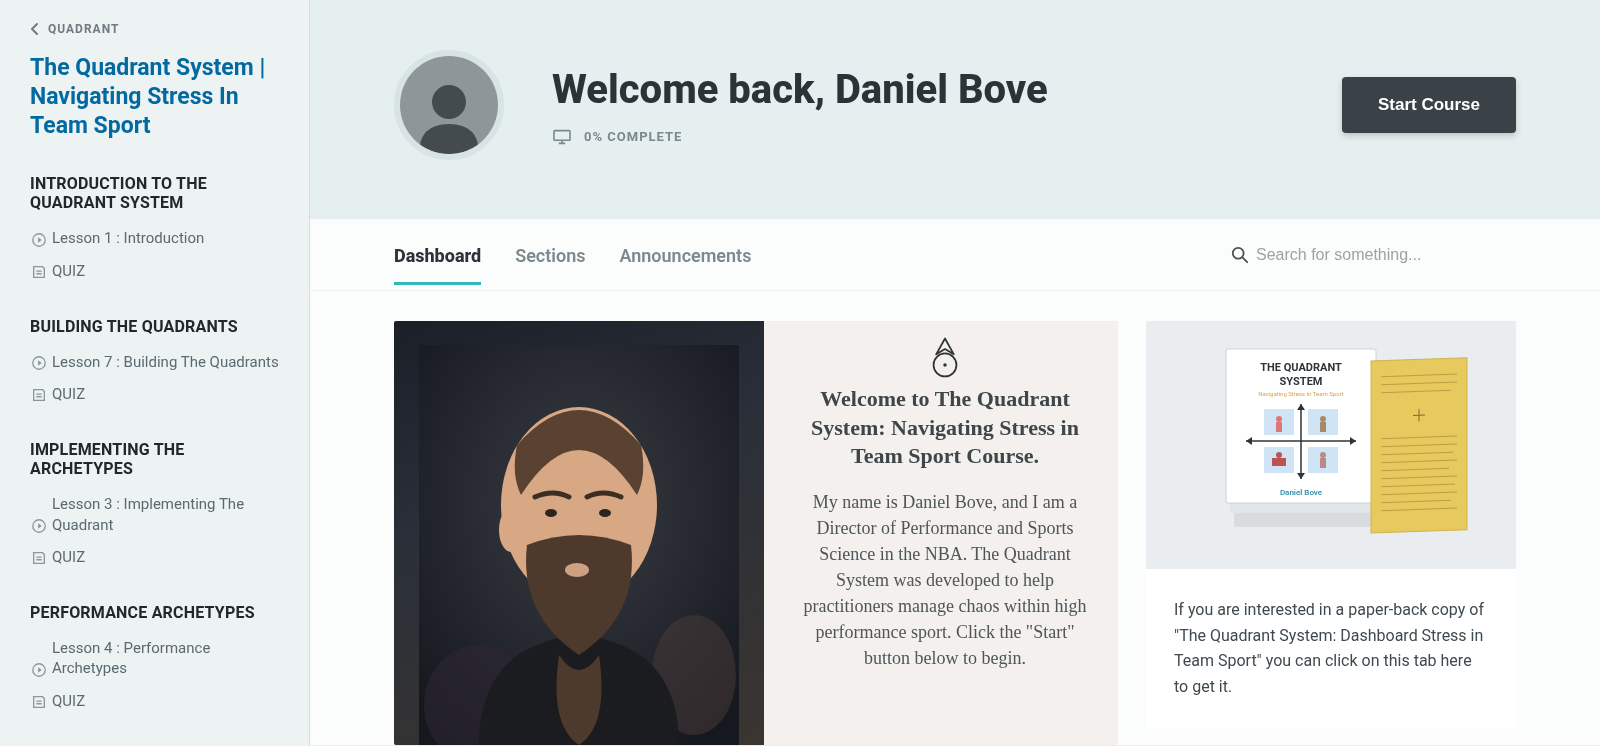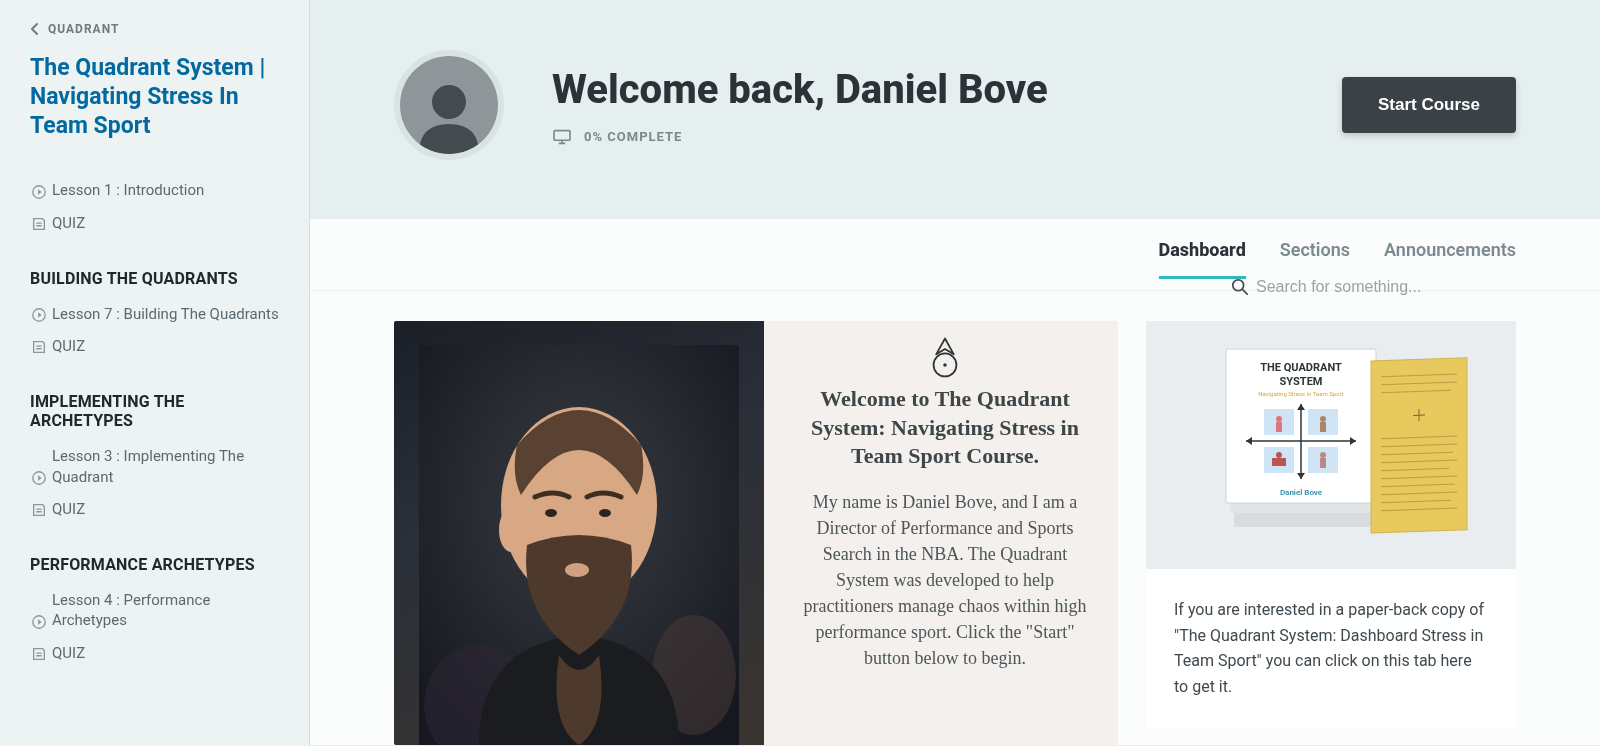--- a/index.html
+++ b/index.html
@@ -138,25 +138,24 @@
     cursor: pointer;
     box-shadow: 0 3px 6px rgba(0,0,0,0.18);
   }
 
   .content {
     background: #fbfcfc;
     border-top: 1px solid #e6ecec;
   }
   .tabs-row {
     display: flex;
-    align-items: flex-end;
+    align-items: center;
     padding: 0 84px;
     border-bottom: 1px solid #eef1f1;
     height: 72px;
-    flex-direction: column;
   }
   .tabs {
     display: flex;
     gap: 34px;
     flex: 1;
   }
   .tab {
     font-size: 18px;
     color: #7c898f;
     font-weight: 600;
@@ -274,20 +273,21 @@
 <aside class="sidebar">
   <div class="library-link">
     <svg viewBox="0 0 10 14">
         <path d="M7 2 L2 7 L7 12" stroke-width="2" fill="none" stroke-linecap="round" stroke-linejoin="round"></path>
       </svg>
     <span>QUADRANT</span>
   </div>
   <h1 class="course-title">The Quadrant System | Navigating Stress In Team Sport</h1>
   <div id="sections-container">
       <div class="section-group">
+        <div class="section-heading">INTRODUCTION TO THE QUADRANT SYSTEM</div>
         <div class="lesson-item">
           <span class="icon-wrap">
             <svg viewBox="0 0 18 18">
               <circle cx="9" cy="9" r="7" stroke-width="1.5"></circle>
               <path d="M8 6l4 3-4 3z" fill="#8a989e" stroke="none"></path>
             </svg>
           </span>
           <span>Lesson 1 : Introduction</span>
         </div>
         <div class="lesson-item">
@@ -431,21 +431,21 @@
             <ellipse cx="92" cy="185" rx="12" ry="22" fill="#d8a783"></ellipse>
           </svg>
         </div>
         <div class="intro-text">
           <svg class="intro-logo" viewBox="0 0 50 50">
             <circle cx="25" cy="34" r="13" fill="none" stroke="#2e3538" stroke-width="2"></circle>
             <path d="M25 4 L15 22 L25 16 L35 22 Z" fill="none" stroke="#2e3538" stroke-width="2" stroke-linejoin="round"></path>
             <circle cx="25" cy="34" r="2" fill="#2e3538"></circle>
           </svg>
           <div class="intro-title">Welcome to The Quadrant System: Navigating Stress in Team Sport Course.</div>
-          <div class="intro-body">My name is Daniel Bove, and I am a Director of Performance and Sports Search in the NBA. The Quadrant System was developed to help practitioners manage chaos within high performance sport. Click the "Start" button below to begin.</div>
+          <div class="intro-body">My name is Daniel Bove, and I am a Director of Performance and Sports Science in the NBA. The Quadrant System was developed to help practitioners manage chaos within high performance sport. Click the "Start" button below to begin.</div>
         </div>
       </div>
 
       <div class="right-col">
         <div class="book-card">
           <svg viewBox="0 0 370 248" width="370" height="248">
             <rect width="370" height="248" fill="#e9edef"></rect>
             <g transform="translate(80,28)">
               <rect x="8" y="160" width="140" height="18" rx="2" fill="#d9dcde"></rect>
               <rect x="4" y="150" width="148" height="14" rx="2" fill="#e2e5e7"></rect>

